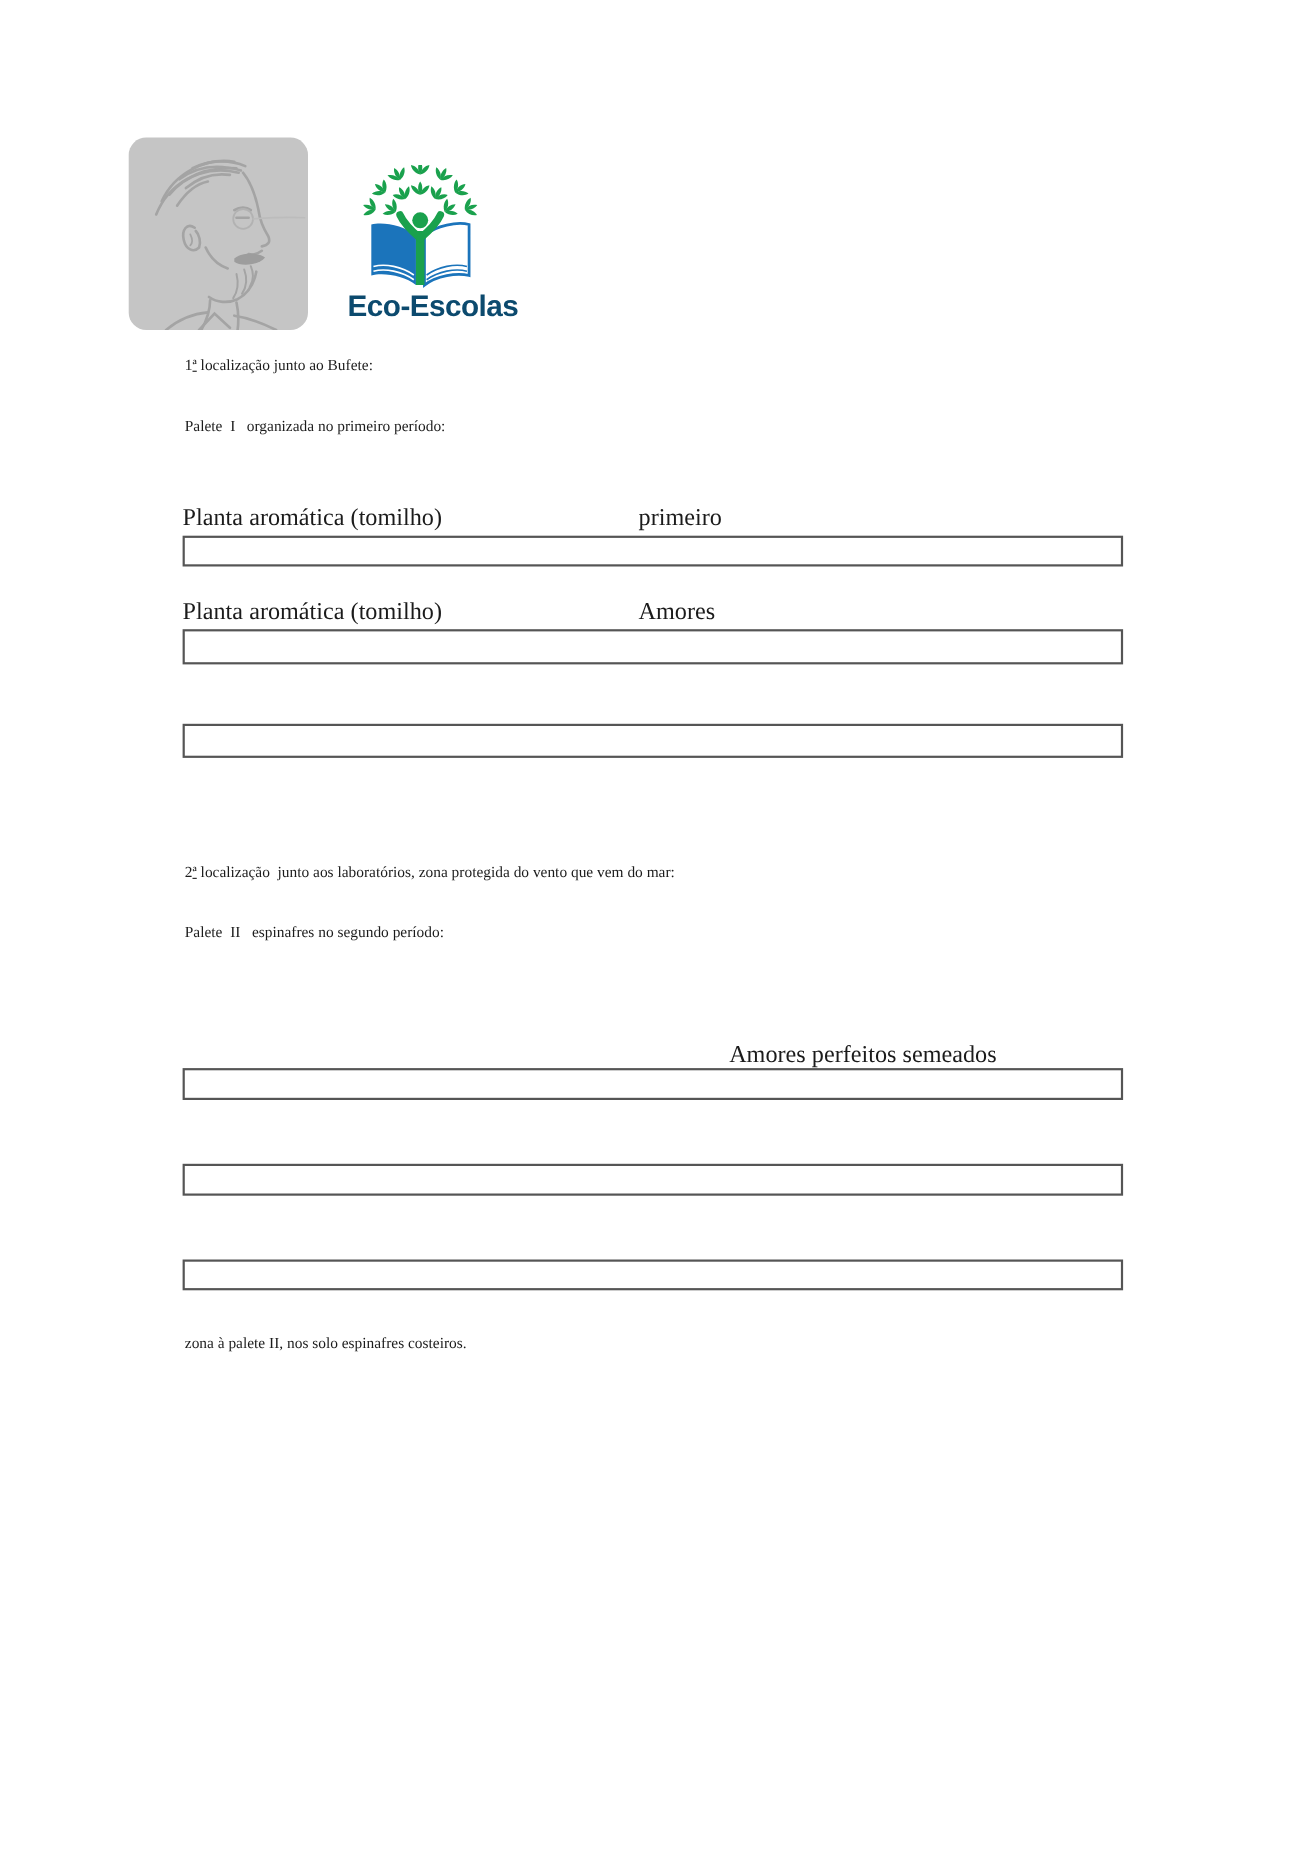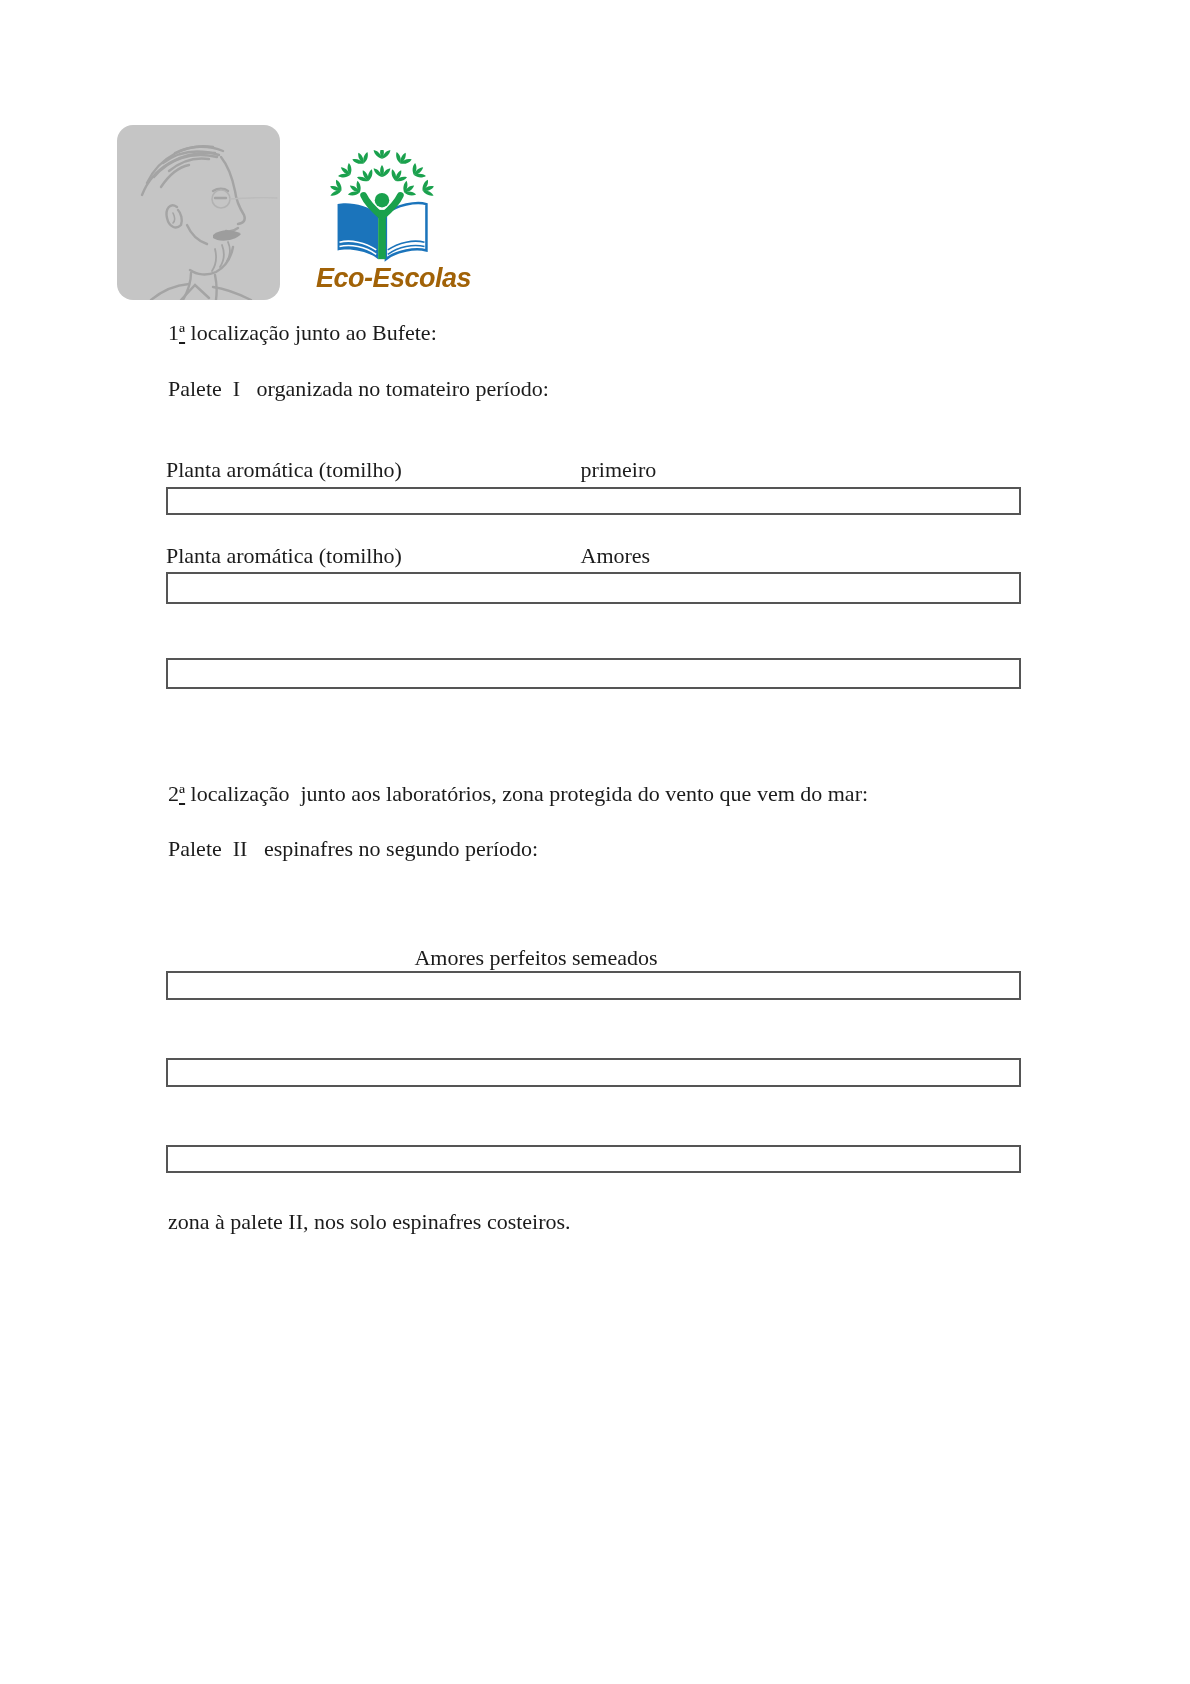--- a/index.html
+++ b/index.html
@@ -32,38 +32,38 @@
     font-size:27px;
     letter-spacing:-0.5px;
     line-height:1;
     margin-top:1px;
     white-space:nowrap;
   }
   
   .para{
     position:absolute;left:168px;
     margin:0;
-    font-size:22px;
+    font-size:14px;
     line-height:28px;
     white-space:pre-wrap;
   }
   .ord{text-decoration:underline;}
   
   .cap-row{
     position:absolute;left:166px;width:855px;
     display:flex;
     font-size:22px;line-height:24px;
   }
   .cap-cell{flex:1;text-align:left;}
   .cap-cell.cap-left{padding-right:30px;}
   .cap-cell.cap-right{padding-right:56px;}
   .cap-single{
     position:absolute;left:166px;width:740px;
     font-size:22px;line-height:24px;
-    text-align:center;
+    text-align:right;
   }
   .photo-box{
     position:absolute;left:166px;width:851px;
     background:#ffffff;
     border:2px solid #555555;
     box-sizing:content-box;
   }
 </style>
 </head>
 <body>
@@ -153,26 +153,26 @@
         <use href="#tulip" transform="translate(84,14) rotate(26)"></use>
         <use href="#tulip" transform="translate(98,26) rotate(50)"></use>
         <use href="#tulip" transform="translate(107,42) rotate(70)"></use>
         <use href="#tulip" transform="translate(42,44) rotate(-55)"></use>
         <use href="#tulip" transform="translate(51,32) rotate(-28)"></use>
         <use href="#tulip" transform="translate(65,28)"></use>
         <use href="#tulip" transform="translate(79,32) rotate(28)"></use>
         <use href="#tulip" transform="translate(88,44) rotate(55)"></use>
       </g>
     </svg>
-    <div class="logo-text" style="color: #a16207; font-style: italic;">Eco-Escolas</div>
+    <div class="logo-text" style="color: #0c4a6e;">Eco-Escolas</div>
   </div>
 
   <p class="para" style="top:319px"><span>1</span><span class="ord">ª</span><span> localização junto ao Bufete:</span></p>
 
-  <p class="para" style="top:375px">Palete  I   organizada no tomateiro período:</p>
+  <p class="para" style="top:375px">Palete  I   organizada no primeiro período:</p>
 
   <div class="cap-row" style="top:458px">
     <div class="cap-cell cap-left">Planta aromática (tomilho)</div>
     <div class="cap-cell cap-right">primeiro</div>
   </div>
 
   <div class="photo-box" style="top:487px;height:24px"></div>
 
   <div class="cap-row" style="top:544px">
     <div class="cap-cell cap-left">Planta aromática (tomilho)</div>

